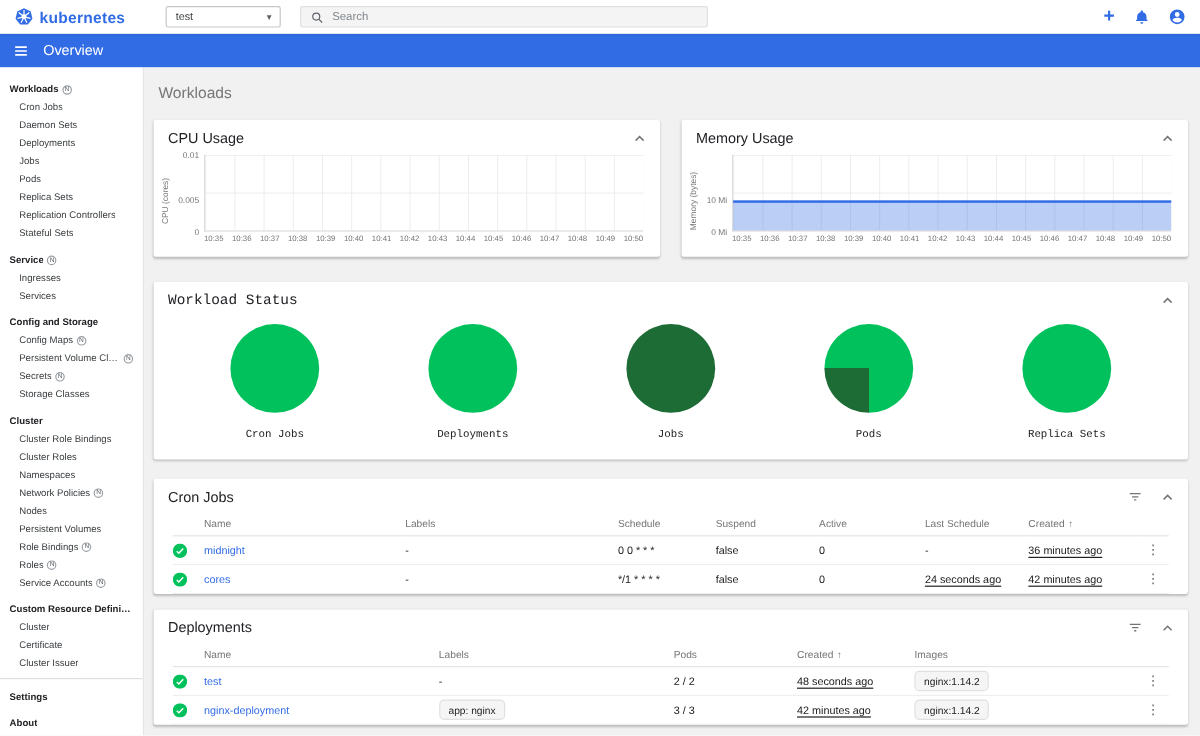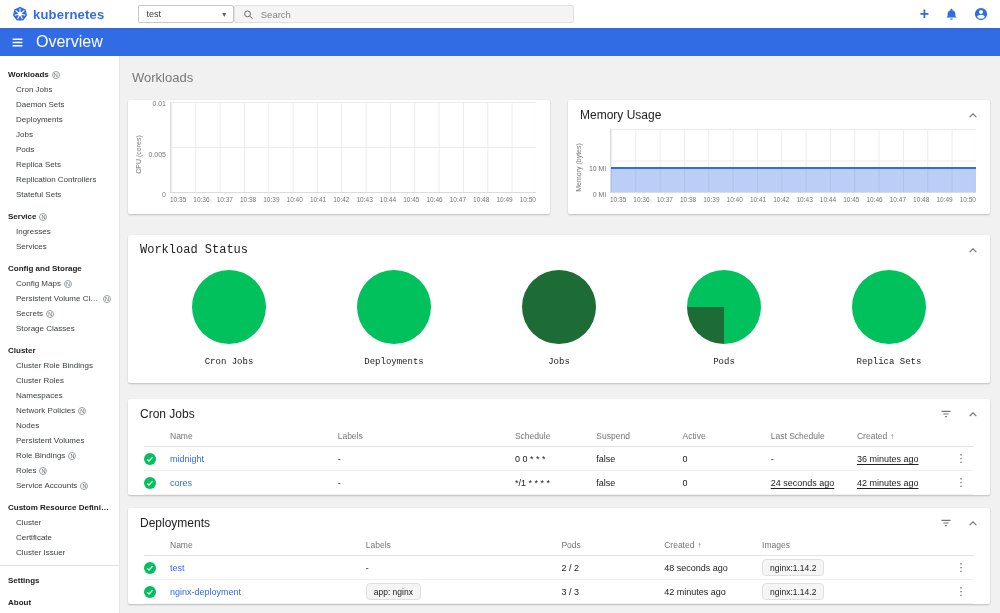--- a/index.html
+++ b/index.html
@@ -10,33 +10,33 @@
 
   
   .topbar { height:28px; flex:none; background:#fff; display:flex; align-items:center; padding:0 12px;
             box-shadow:0 1px 2px rgba(0,0,0,.08); position:relative; z-index:3; }
   .brand { display:flex; align-items:center; gap:5px; cursor:pointer; }
   .brand-text { color:var(--kblue); font-size:13px; font-weight:bold; letter-spacing:.2px; }
   .ns-select { margin-left:34px; width:96px; height:18px; border:1px solid #c7c7c7; border-radius:2px;
                display:flex; align-items:center; justify-content:space-between; padding:0 7px;
                font-size:9px; color:#3c4043; cursor:pointer; background:#fff; }
   .ns-caret { color:#5f6368; font-size:8px; }
-  .search { width:340px; height:18px; background:#f4f4f4; border:1px solid #e0e0e0;
+  .search { margin-left:16px; width:340px; height:18px; background:#f4f4f4; border:1px solid #e0e0e0;
             border-radius:2px; display:flex; align-items:center; gap:7px; padding:0 8px; }
   .search input { border:none; outline:none; background:transparent; font-size:9.5px; width:100%;
                   color:#333; font-family:inherit; }
   .search input::placeholder { color:#80868b; }
   .top-actions { margin-left:auto; display:flex; align-items:center; gap:16px; }
   .plus-btn { color:var(--kblue); font-size:16px; font-weight:bold; line-height:14px; cursor:pointer; }
   .icon-btn { cursor:pointer; display:flex; align-items:center; }
 
   
   .appbar { height:28px; flex:none; background:var(--kblue); color:#fff; display:flex; align-items:center;
             gap:12px; padding:0 11px; position:relative; z-index:2; }
-  .appbar-title { font-size:16px; font-weight:400; }
+  .appbar-title { font-size:12px; font-weight:400; }
   .burger { cursor:pointer; display:flex; align-items:center; }
 
   
   .shell { flex:1; display:flex; overflow:hidden; }
 
   
   .sidebar { width:120px; flex:none; background:#fff; border-right:1px solid #e6e6e6; padding:4px 0;
              overflow:hidden; }
   .nav-row { height:15px; display:flex; align-items:center; gap:3px; padding:0 8px; font-size:8px;
              color:#3c4043; cursor:pointer; white-space:nowrap; }
@@ -92,21 +92,21 @@
   .tgrid { display:grid; padding:0 16px; font-size:9px; color:#212121; }
   .cron-grid { grid-template-columns:26px 1.75fr 1.85fr .85fr .9fr .92fr .9fr .95fr 26px; }
   .dep-grid  { grid-template-columns:26px 2fr 2fr 1.05fr 1fr 1.9fr 26px; }
   .th { height:21px; display:flex; align-items:center; gap:3px; font-size:8.5px; color:#757575;
         border-bottom:1px solid #e4e4e4; }
   .sort { font-size:8px; color:#757575; }
   .td { height:24px; display:flex; align-items:center; border-bottom:1px solid #efefef; }
   .icon-cell { justify-content:flex-start; }
   .name-cell { color:var(--kblue); cursor:pointer; }
   .tip { text-decoration:underline; text-underline-offset:2px; }
-  .tip-inner { text-underline-offset:2px; }
+  .tip-inner { text-decoration:underline; text-underline-offset:2px; }
   .menu-cell { justify-content:center; color:#616161; font-size:11px; cursor:pointer; }
   .chip { display:inline-block; padding:2.5px 7px; background:#f5f5f5; border:1px solid #e0e0e0;
           border-radius:4px; font-size:8.5px; color:#212121; }
   .pager { display:flex; justify-content:flex-end; align-items:center; padding:5px 14px 7px;
            font-size:8.5px; color:#757575; }
   .pg-text { margin-right:26px; }
   .pg-btn { color:#c2c2c2; font-size:10px; margin-left:20px; cursor:default; }
 </style>
 </head>
 <body>
@@ -338,20 +338,28 @@
           <span class="nav-label">About</span>
 
         </div>
       </nav>
 
     <main class="content">
       <h1 class="page-title">Workloads</h1>
 
       <div class="cards-row">
         <section class="card chart-card">
+          <header class="card-head">
+            <span class="card-title">CPU Usage</span>
+            <span class="chev">
+              <svg width="10" height="7" viewBox="0 0 12 8">
+                  <path d="M2 6l4-4 4 4" stroke="#757575" fill="none" stroke-width="1.5"></path>
+                </svg>
+            </span>
+          </header>
           <div class="chart">
             <div class="ylab">
                 <span>CPU (cores)</span>
               </div>
             <div class="yticks">
               <span class="t0">0.01</span>
               <span class="t50">0.005</span>
               <span class="t100">0</span>
             </div>
             <div class="plotwrap">

